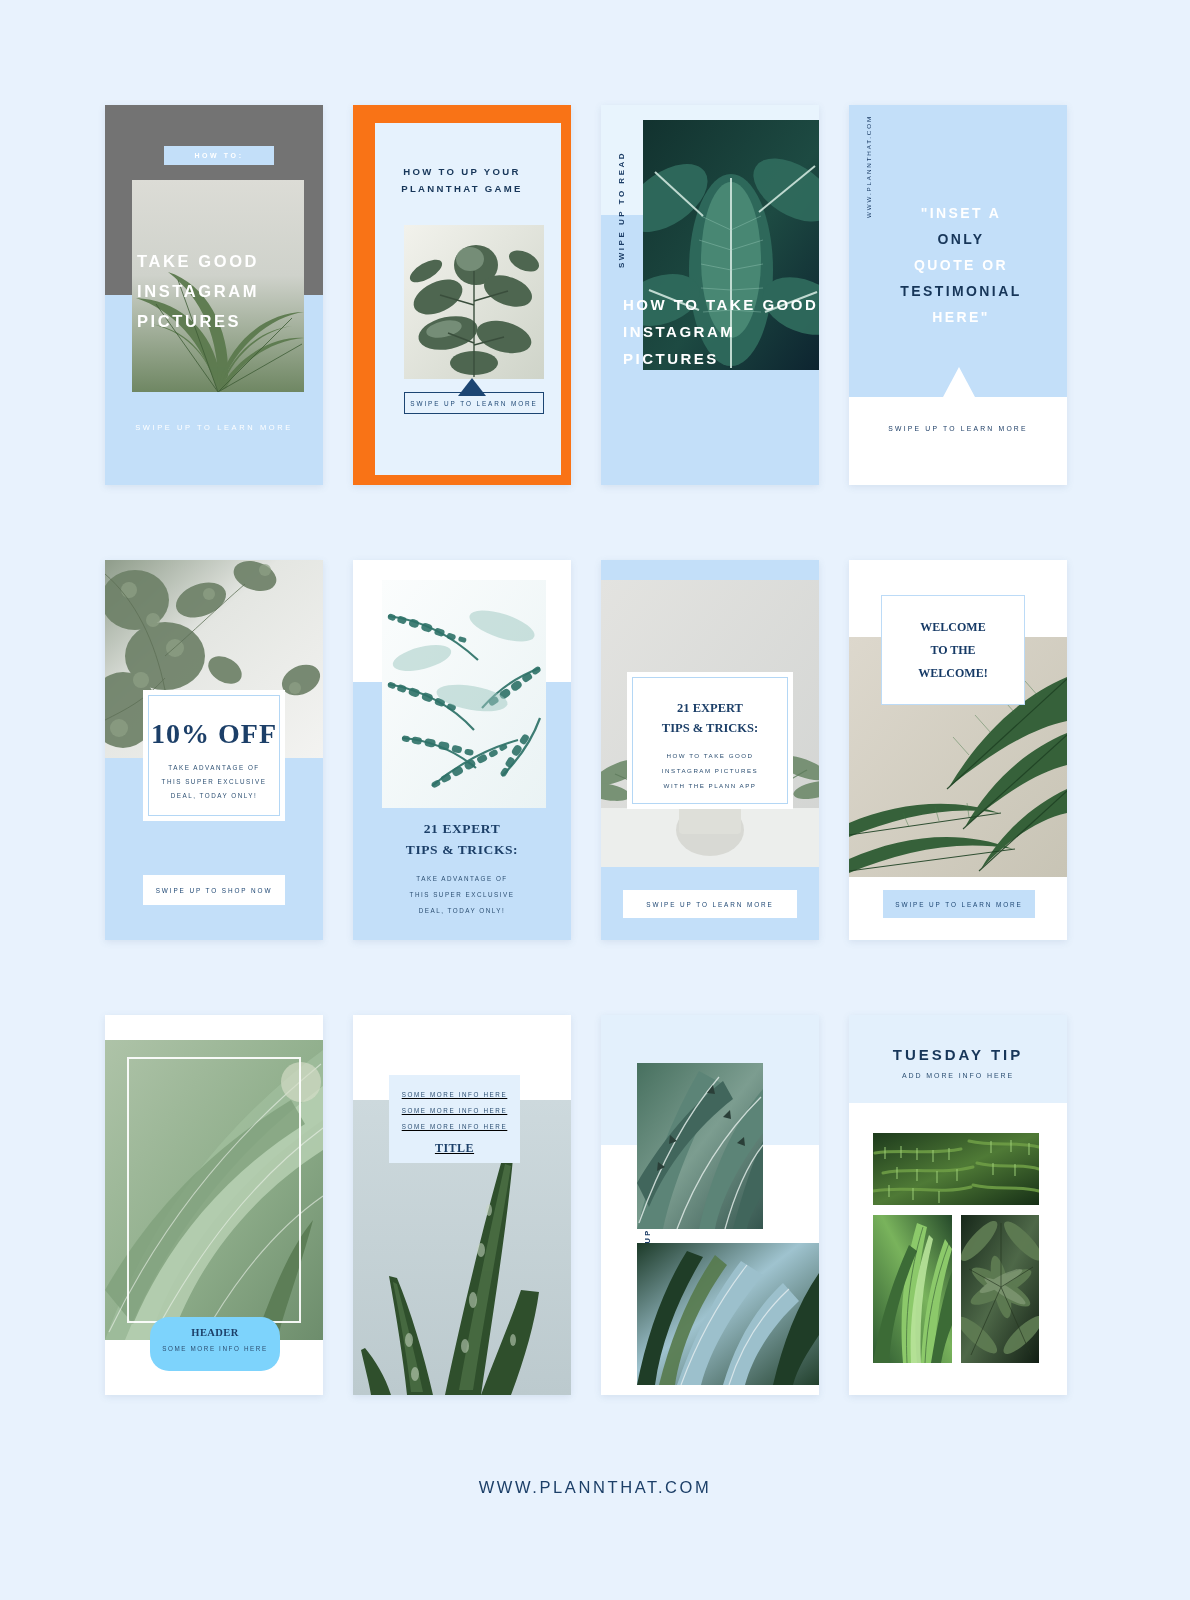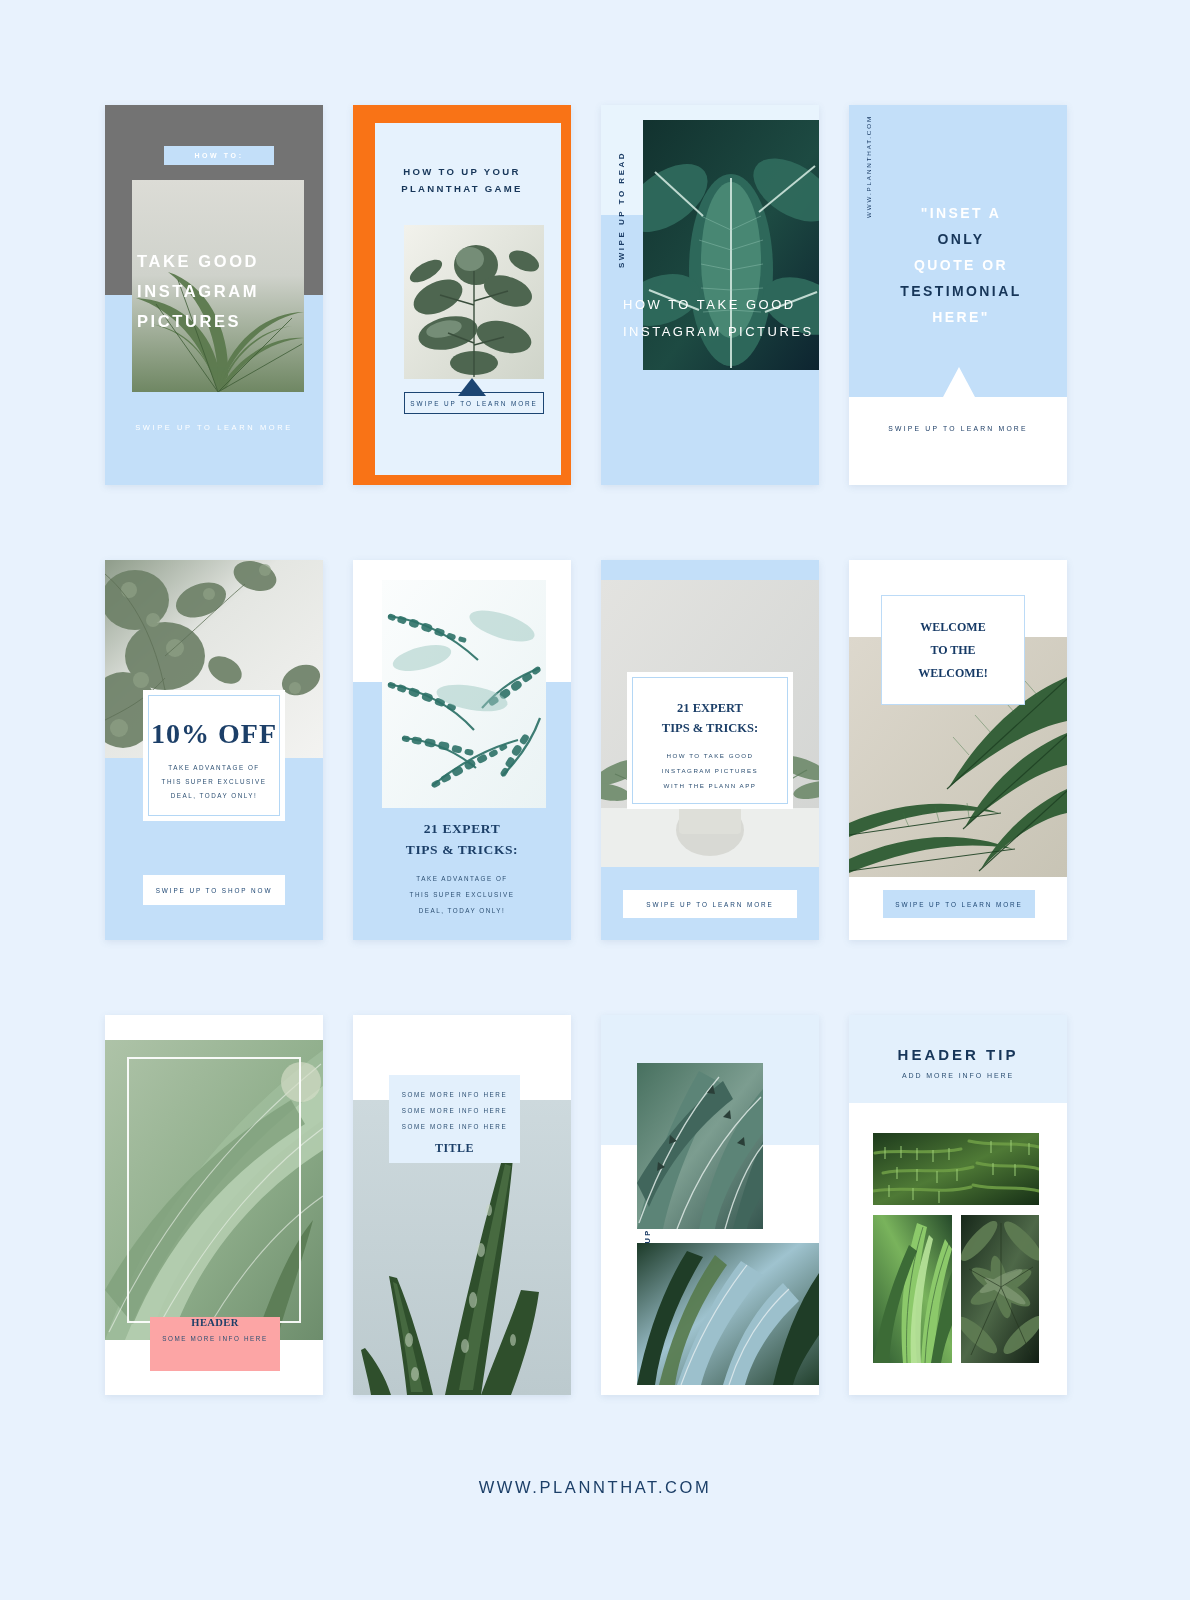--- a/index.html
+++ b/index.html
@@ -85,21 +85,21 @@
   .c3 .lowerband { position:absolute; left:0; right:0; top:110px; bottom:0; background:#c3dff9; }
   .c3 .photo { position:absolute; left: 42px; top: 15px; width: 176px; height: 250px; overflow:hidden; }
   .c3 .sidetext {
     position: absolute; left: -40px; top: 100px; width: 120px;
     text-align: center;
     transform: rotate(-90deg);
     font-size: 8px; letter-spacing: 2.5px; font-weight: 700; color: #1b3c65;
   }
   .c3 .headline {
     position: absolute; left: 22px; top: 186px; width: 200px;
-    font-size: 13px; font-weight: 400; letter-spacing: 2.5px; line-height: 27px;
+    font-size: 15px; font-weight: 700; letter-spacing: 2.5px; line-height: 27px;
     color: #ffffff;
   }
 
   
   .c4 { background: #ffffff; }
   .c4 .bluepanel { position:absolute; left:0; right:0; top:0; height:292px; background:#c3dff9; }
   .c4 .notch {
     position: absolute; left: 94px; top: 262px;
     width: 0; height: 0;
     border-left: 16px solid transparent; border-right: 16px solid transparent;
@@ -181,31 +181,31 @@
     background:#c3dff9; display:flex; align-items:center; justify-content:center;
     font-size: 6.4px; letter-spacing: 1.9px; color:#1c4572; font-weight:500;
   }
 
   
   .c9 { background: #ffffff; }
   .c9 .photo { position:absolute; left:0; top:25px; width:218px; height:300px; overflow:hidden; }
   .c9 .frame { position:absolute; left:22px; top:42px; width:174px; height:266px; border: 2px solid rgba(255,255,255,0.92); }
   .c9 .label {
     position: absolute; left: 45px; top: 302px; width: 130px; height: 54px;
-    background:#fca5a5; 
+    background:#7dd3fc; padding-top: 10px; border-radius: 19px;
   }
   .c9 .hdr { text-align:center; font-family:"Liberation Serif", serif; font-size: 10.5px; font-weight:700; color:#1c3f68; letter-spacing:0.4px; }
   .c9 .sub { margin-top: 7px; text-align:center; font-size: 6.3px; letter-spacing: 1.6px; color:#2c4f72; font-weight:500; }
 
   
   .c10 { background: #ffffff; }
   .c10 .photo { position:absolute; left:0; top:85px; width:218px; height:295px; overflow:hidden; }
   .c10 .box {
     position: absolute; left: 36px; top: 60px; width: 131px; height: 88px;
-    background:#e3f0fc; padding-top: 12px;
+    background:#e3f0fc; padding-top: 12px; text-decoration: underline;
   }
   .c10 .line { text-align:center; font-size: 6.3px; letter-spacing: 1.6px; line-height: 16px; color:#2c4f72; font-weight:500; }
   .c10 .title { margin-top: 6px; text-align:center; font-family:"Liberation Serif", serif; font-size: 12px; font-weight:700; color:#1c3f68; letter-spacing:0.5px; }
 
   
   .c11 { background: #ffffff; }
   .c11 .upper { position:absolute; left:0; right:0; top:0; height:130px; background:#e3f0fc; }
   .c11 .sidetext {
     position: absolute; left: -64px; top: 176px; width: 220px;
     text-align: center; transform: rotate(-90deg);
@@ -733,21 +733,21 @@
           <g stroke="#e6eef0" stroke-width="1.2" fill="none" opacity="0.8">
             <path d="M44 142 C60 98 82 58 110 22"></path>
             <path d="M92 142 C104 104 124 72 152 46"></path>
           </g>
         </svg>
       </div>
     </div>
 
     <div class="card c12">
       <div class="upper"></div>
-      <div class="title">HEADER TIP</div>
+      <div class="title">TUESDAY TIP</div>
       <div class="sub">ADD MORE INFO HERE</div>
       <div class="ph-wide">
         <svg class="leafsvg" viewBox="0 0 166 72" preserveAspectRatio="none">
           <rect width="166" height="72" fill="url(#gFernDark)"></rect>
           <g stroke="#6d9c45" stroke-width="3" fill="none" opacity="0.92" stroke-linecap="round">
             <path d="M2 20 C30 16 60 22 88 16"></path>
               <path d="M10 40 C40 34 70 42 100 34"></path>
             <path d="M0 58 C34 52 66 62 98 54"></path>
               <path d="M96 8 C120 14 144 8 166 14"></path>
             <path d="M104 30 C126 36 148 30 166 36"></path>

